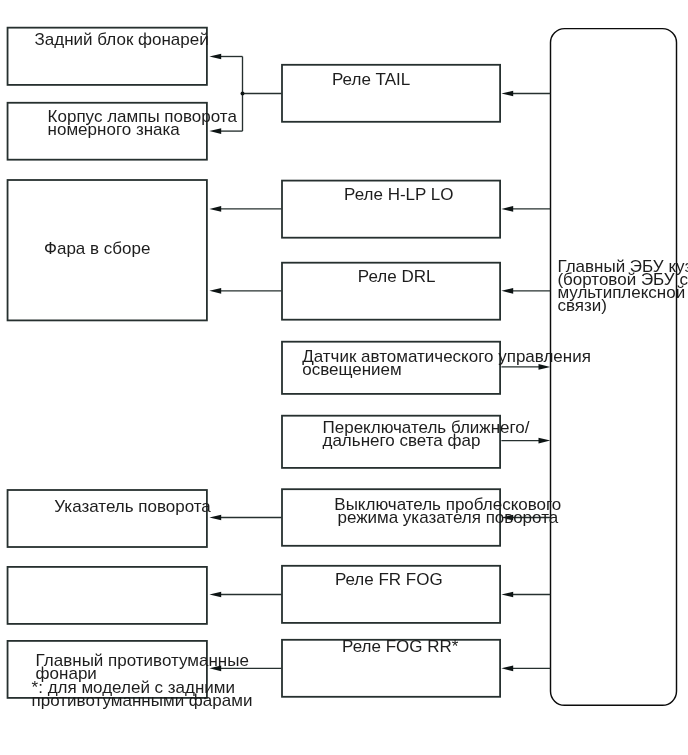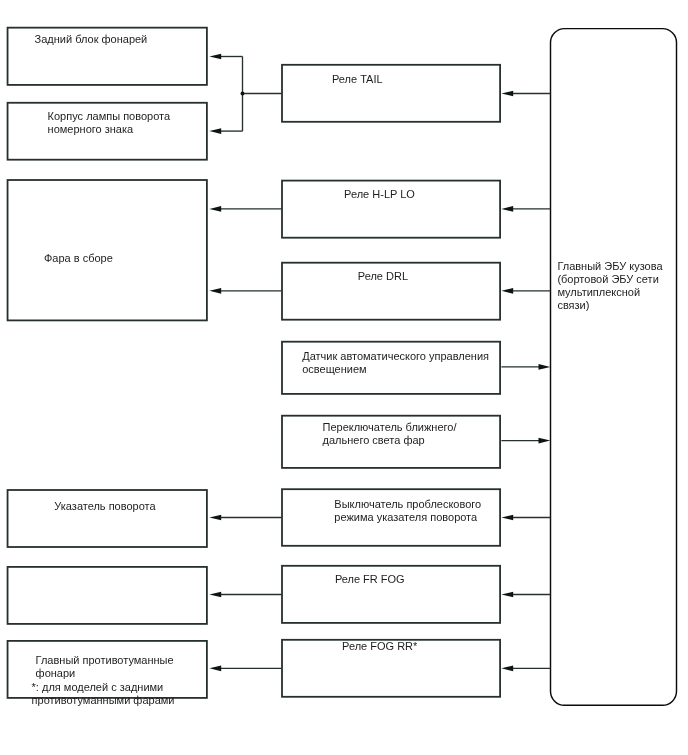--- a/index.html
+++ b/index.html
@@ -1,21 +1,21 @@
 <!DOCTYPE html>
 <html><head>
 <meta charset="utf-8">
 <title>Схема системы освещения</title>
 <style>
   html,body{margin:0;padding:0;background:#ffffff;}
   body{width:688px;height:755px;overflow:hidden;
        font-family:"Liberation Sans",sans-serif;}
   #stage{position:relative;width:688px;height:755px;background:#ffffff;}
   #diagram{position:absolute;left:0;top:0;width:688px;height:755px;}
-  .node-text{position:absolute;font-size:11px;line-height:13px;color:#1d1d1d;
+  .node-text{position:absolute;font-size:17px;line-height:13px;color:#1d1d1d;
              white-space:pre;transform:translateZ(0);}
 </style>
 </head>
 <body>
 
 <div id="stage">
 
   <svg id="diagram" width="688" height="755" viewBox="0 0 688 755">
     <g id="boxes">
         <rect x="7.550000000000001" y="27.66" width="199.35" height="57.24" fill="#ffffff" stroke="#26302f" stroke-width="1.8"></rect>
@@ -95,33 +95,33 @@
         <g>
           <line x1="281.6" y1="668.3" x2="220.2" y2="668.3" stroke="#26302f" stroke-width="1.35" stroke-linecap="butt"></line>
           <polygon points="209.39999999999998 668.3 221.2 665.4499999999999 221.2 671.15" fill="#0d1414"></polygon>
         </g>
       </g>
   </svg>
 
   <div class="node-text" style="left: 34.6px; top: 33.2px;">Задний блок фонарей</div>
   <div class="node-text" style="left: 47.6px; top: 109.8px;">Корпус лампы поворота
 номерного знака</div>
-  <div class="node-text" style="left: 44px; top: 252px;">Фара в сборе</div>
+  <div class="node-text" style="left: 44px; top: 242px;">Фара в сборе</div>
   <div class="node-text" style="left: 54.3px; top: 500.2px;">Указатель поворота</div>
   <div class="node-text" style="left: 35.6px; top: 654.1px;">Главный противотуманные
 фонари</div>
 
   <div class="node-text" style="left: 332px; top: 73px;">Реле TAIL</div>
   <div class="node-text" style="left: 344.1px; top: 188.1px;">Реле H-LP LO</div>
   <div class="node-text" style="left: 357.8px; top: 269.9px;">Реле DRL</div>
   <div class="node-text" style="left: 302.2px; top: 349.5px;">Датчик автоматического управления
 освещением</div>
   <div class="node-text" style="left: 322.5px; top: 420.9px;">Переключатель ближнего/
 дальнего света фар</div>
-  <div class="node-text" style="left: 334.3px; top: 497.8px;">Выключатель проблескового
+  <div class="node-text" style="left: 334.3px; top: 497.8px; text-align: center;">Выключатель проблескового
 режима указателя поворота</div>
   <div class="node-text" style="left: 334.9px; top: 573.3px;">Реле FR FOG</div>
   <div class="node-text" style="left: 342.1px; top: 640px;">Реле FOG RR*</div>
 
   <div class="node-text" style="left: 557.4px; top: 259.8px;">Главный ЭБУ кузова
 (бортовой ЭБУ сети
 мультиплексной
 связи)</div>
 
   <div class="node-text" style="left: 11.6px; top: 681px; margin-left: 20px;">*: для моделей с задними

